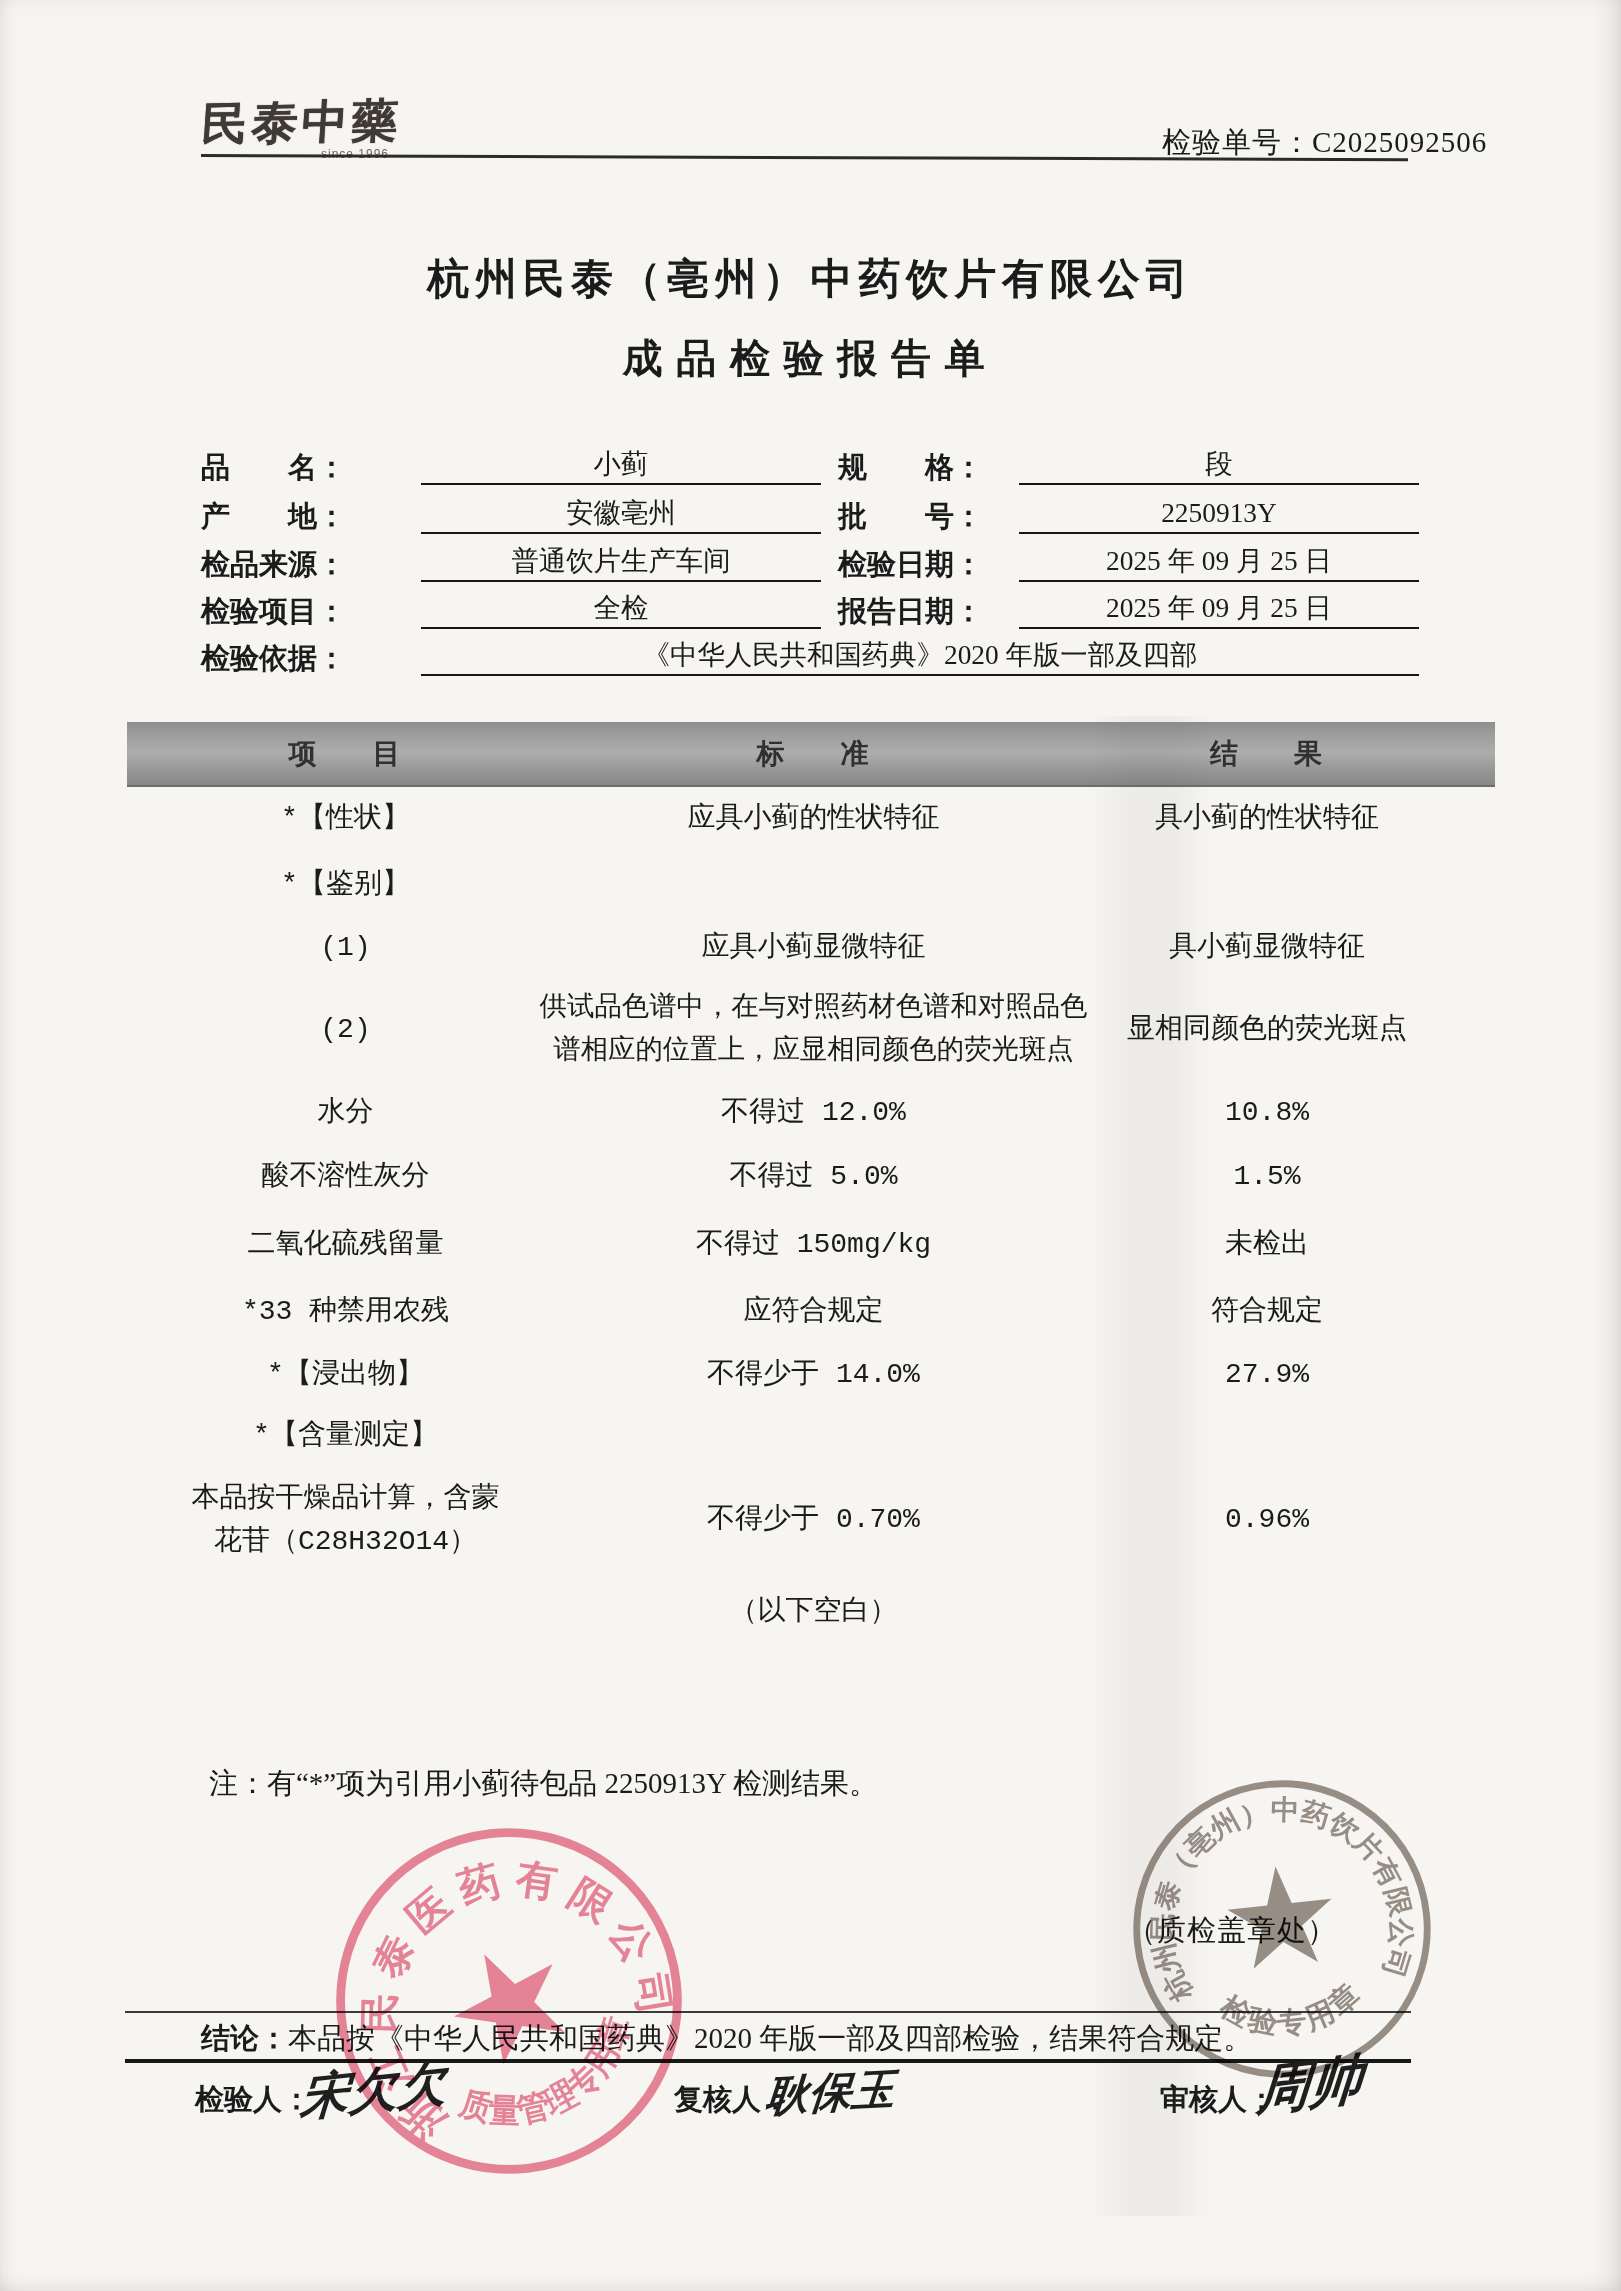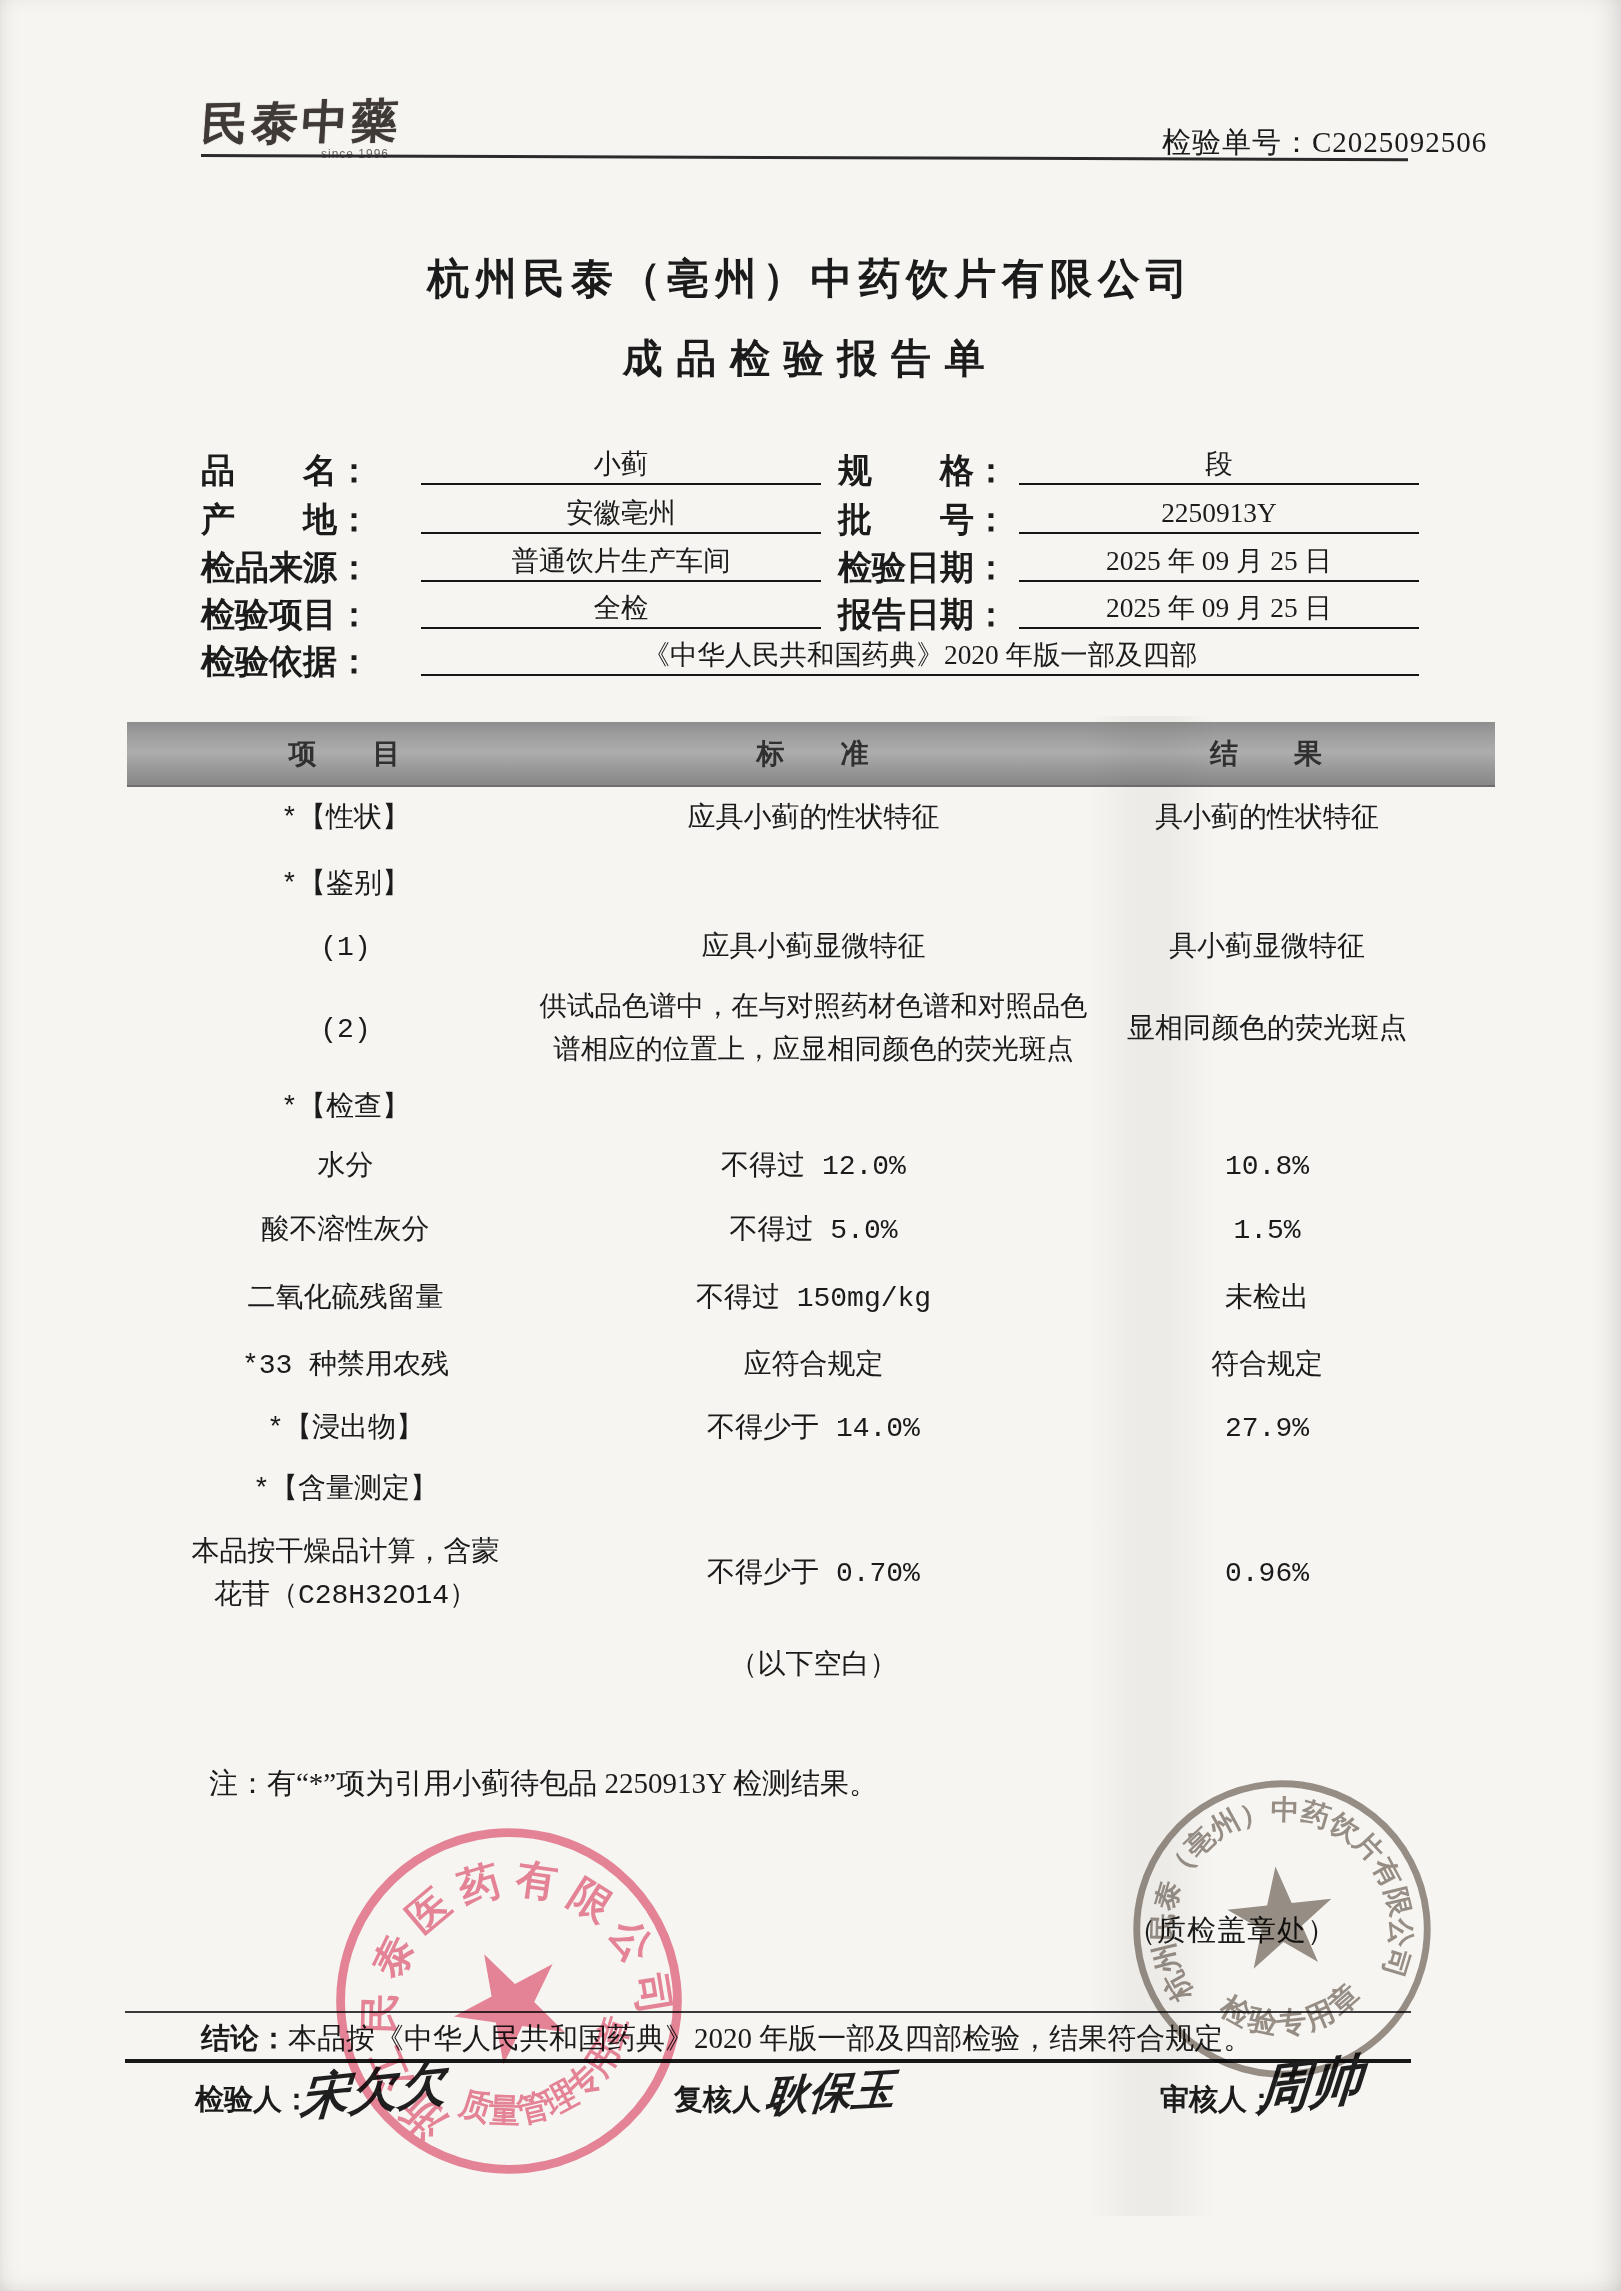--- a/index.html
+++ b/index.html
@@ -23,21 +23,21 @@
     font-family:"Liberation Sans","DejaVu Sans",sans-serif; }
   .report-no { position:absolute; left:1162px; top:123px; font-size:29px; letter-spacing:1px; white-space:nowrap; }
   .top-rule { position:absolute; left:201px; top:154px; width:1207px; height:2.9px; background:#2b2b2b; transform:rotate(.2deg); transform-origin:left center; }
 
   .title-company { position:absolute; left:0; top:251px; width:100%; text-align:center;
     font-size:42px; font-weight:bold; letter-spacing:5.9px; }
   .title-report { position:absolute; left:0; top:331px; width:100%; text-align:center;
     font-size:40px; font-weight:bold; letter-spacing:13.7px; }
 
   
-  .flabel { position:absolute; font-size:34px; font-weight:bold; white-space:pre; }
+  .flabel { position:absolute; font-size:29px; font-weight:bold; white-space:pre; }
   .fvalue { position:absolute; height:38px; border-bottom:2.5px solid #161616;
     text-align:center; font-size:27.4px; line-height:39px; white-space:nowrap; }
 
   
   .thead {
     position:absolute; left:127px; top:722px; width:1368px; height:63px;
     background:linear-gradient(180deg,#8e8e8e 0%,#9e9e9e 22%,#adadad 48%,#989898 75%,#878787 100%);
     border-bottom:2px solid #6e6e6e;
     display:flex; align-items:center;
     font-weight:bold; font-size:30px; color:#303030;
@@ -135,25 +135,20 @@
       <div class="c1">(1)</div>
       <div class="c2">应具小蓟显微特征</div>
       <div class="c3">具小蓟显微特征</div>
     </div>
     <div class="tr" style="height:103px">
       <div class="c1">(2)</div>
       <div class="c2">
           <span class="w-std">供试品色谱中，在与对照药材色谱和对照品色谱相应的位置上，应显相同颜色的荧光斑点</span>
         </div>
       <div class="c3">显相同颜色的荧光斑点</div>
-    </div>
-    <div class="tr" style="height:54px">
-      <div class="c1">*【检查】</div>
-      <div class="c2"></div>
-      <div class="c3"></div>
     </div>
     <div class="tr" style="height:64px">
       <div class="c1">水分</div>
       <div class="c2">不得过 12.0%</div>
       <div class="c3">10.8%</div>
     </div>
     <div class="tr" style="height:64px">
       <div class="c1">酸不溶性灰分</div>
       <div class="c2">不得过 5.0%</div>
       <div class="c3">1.5%</div>

